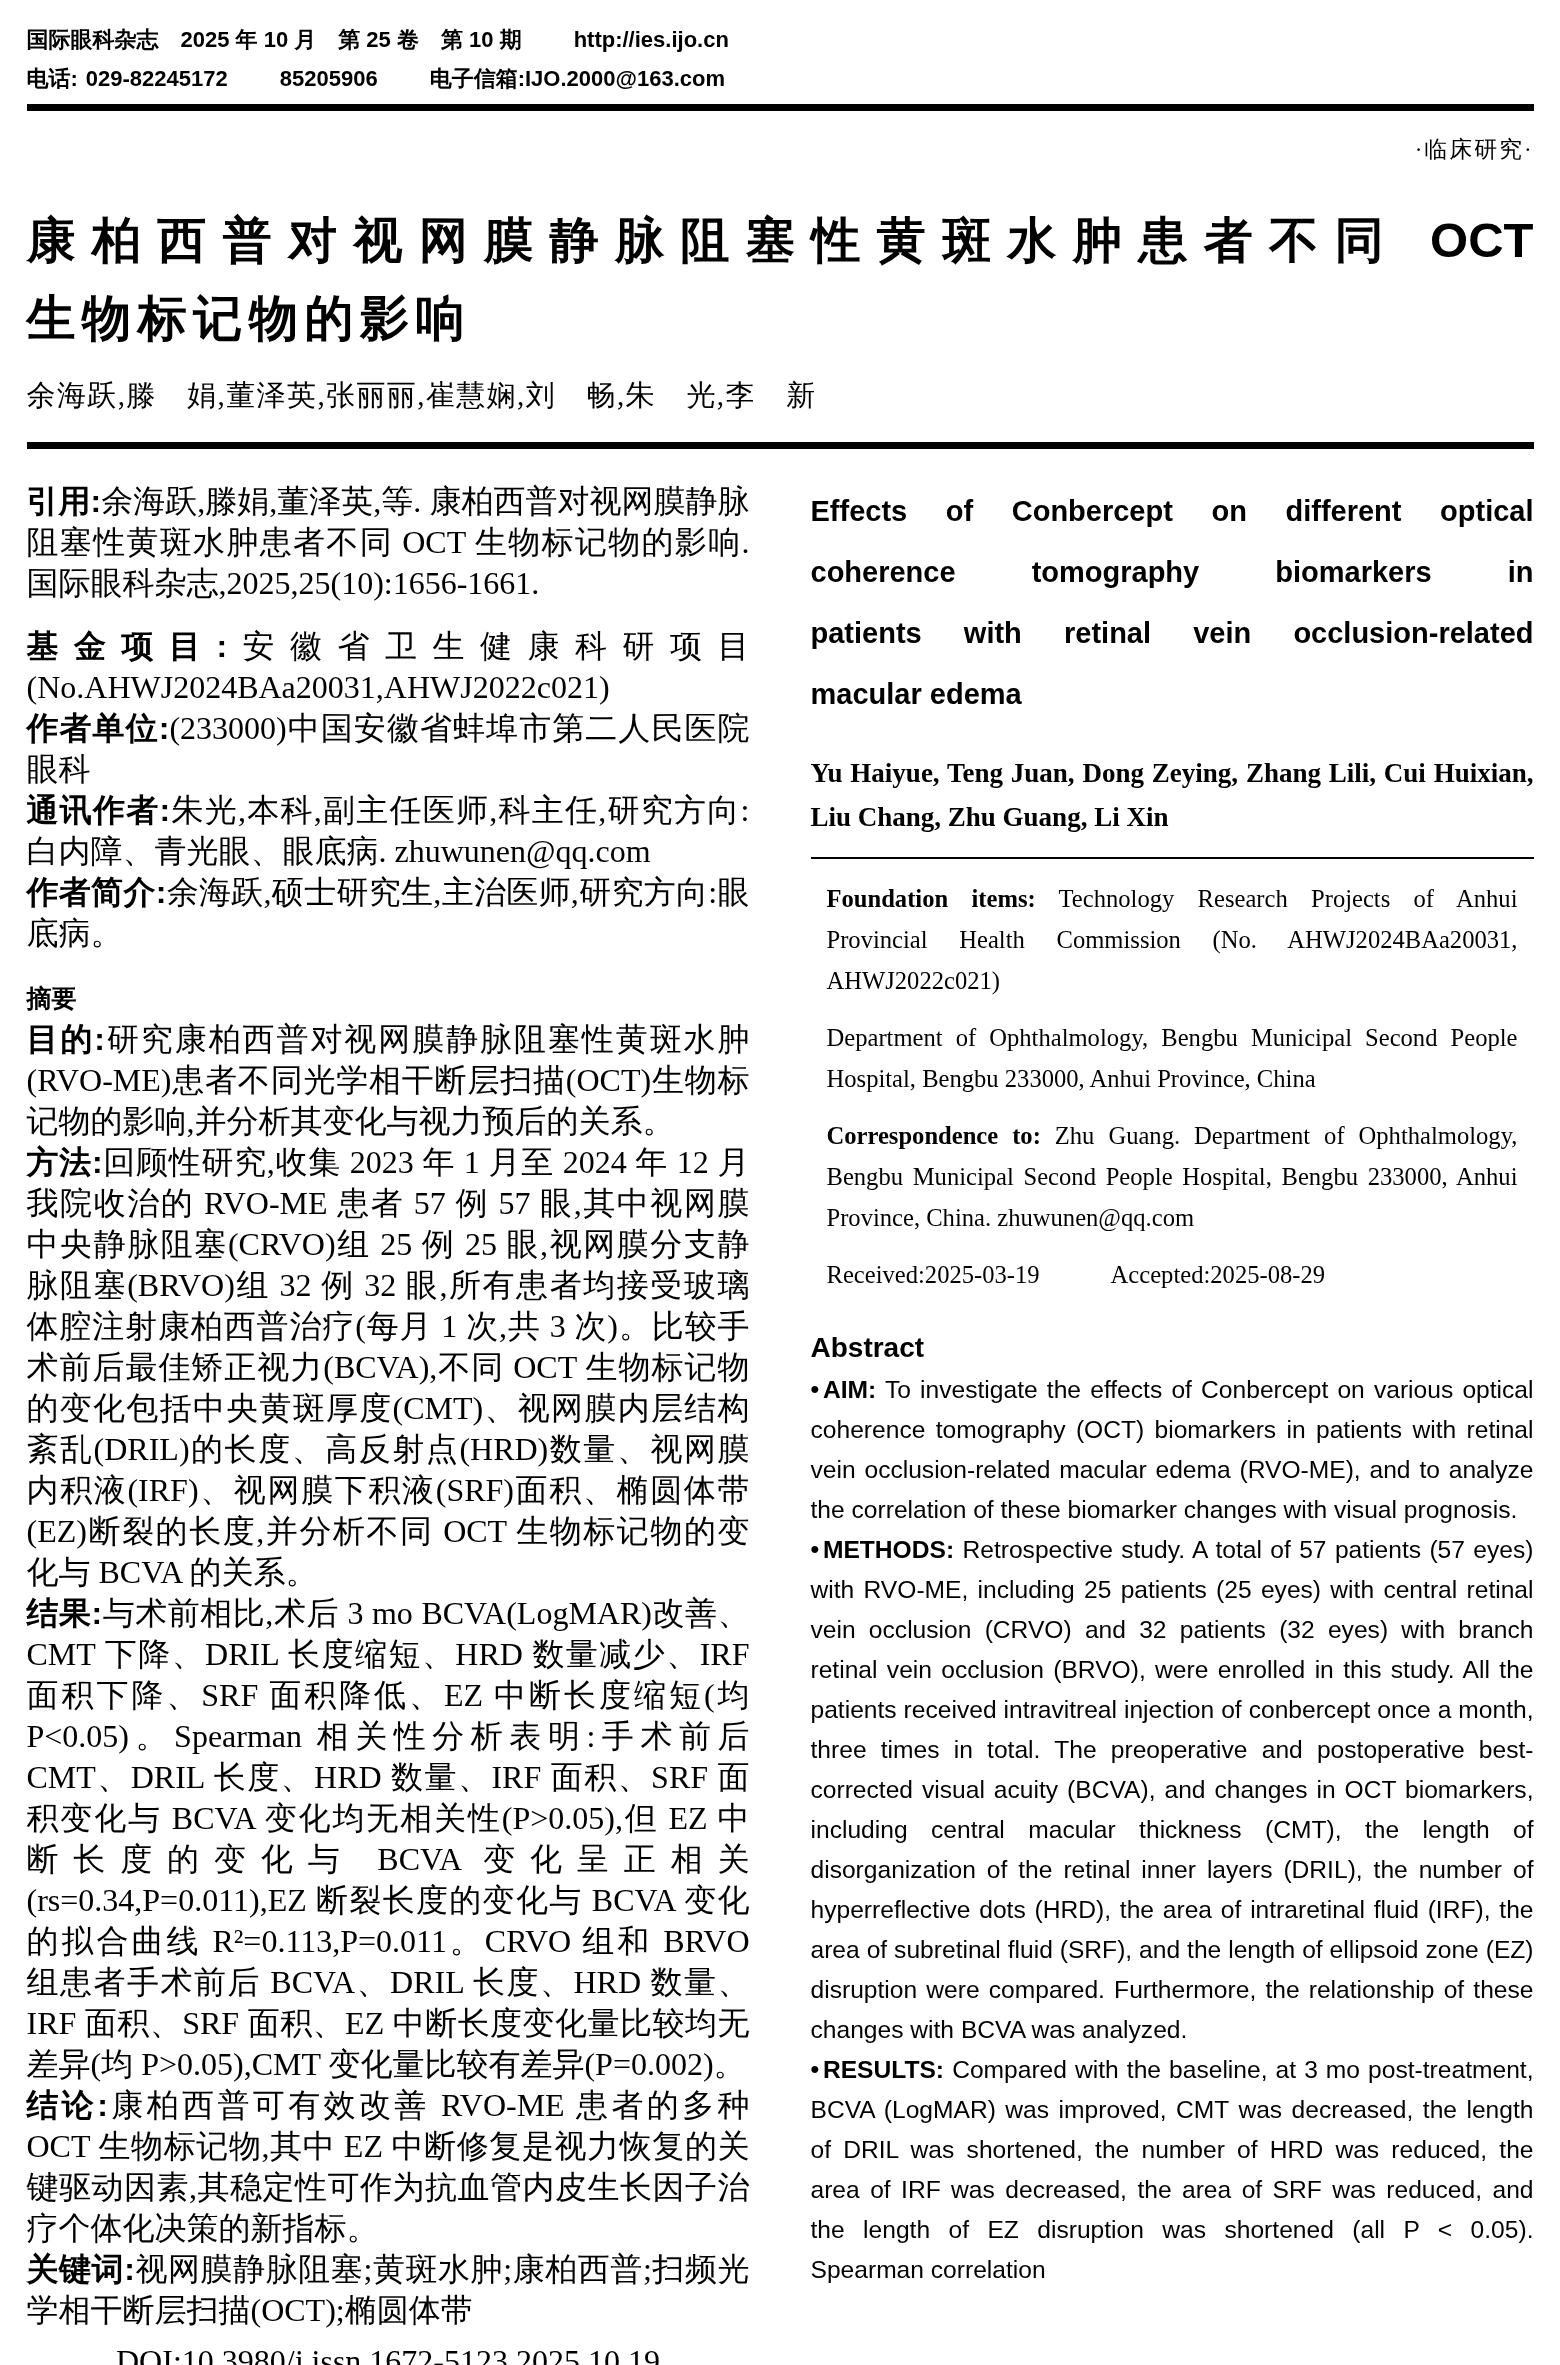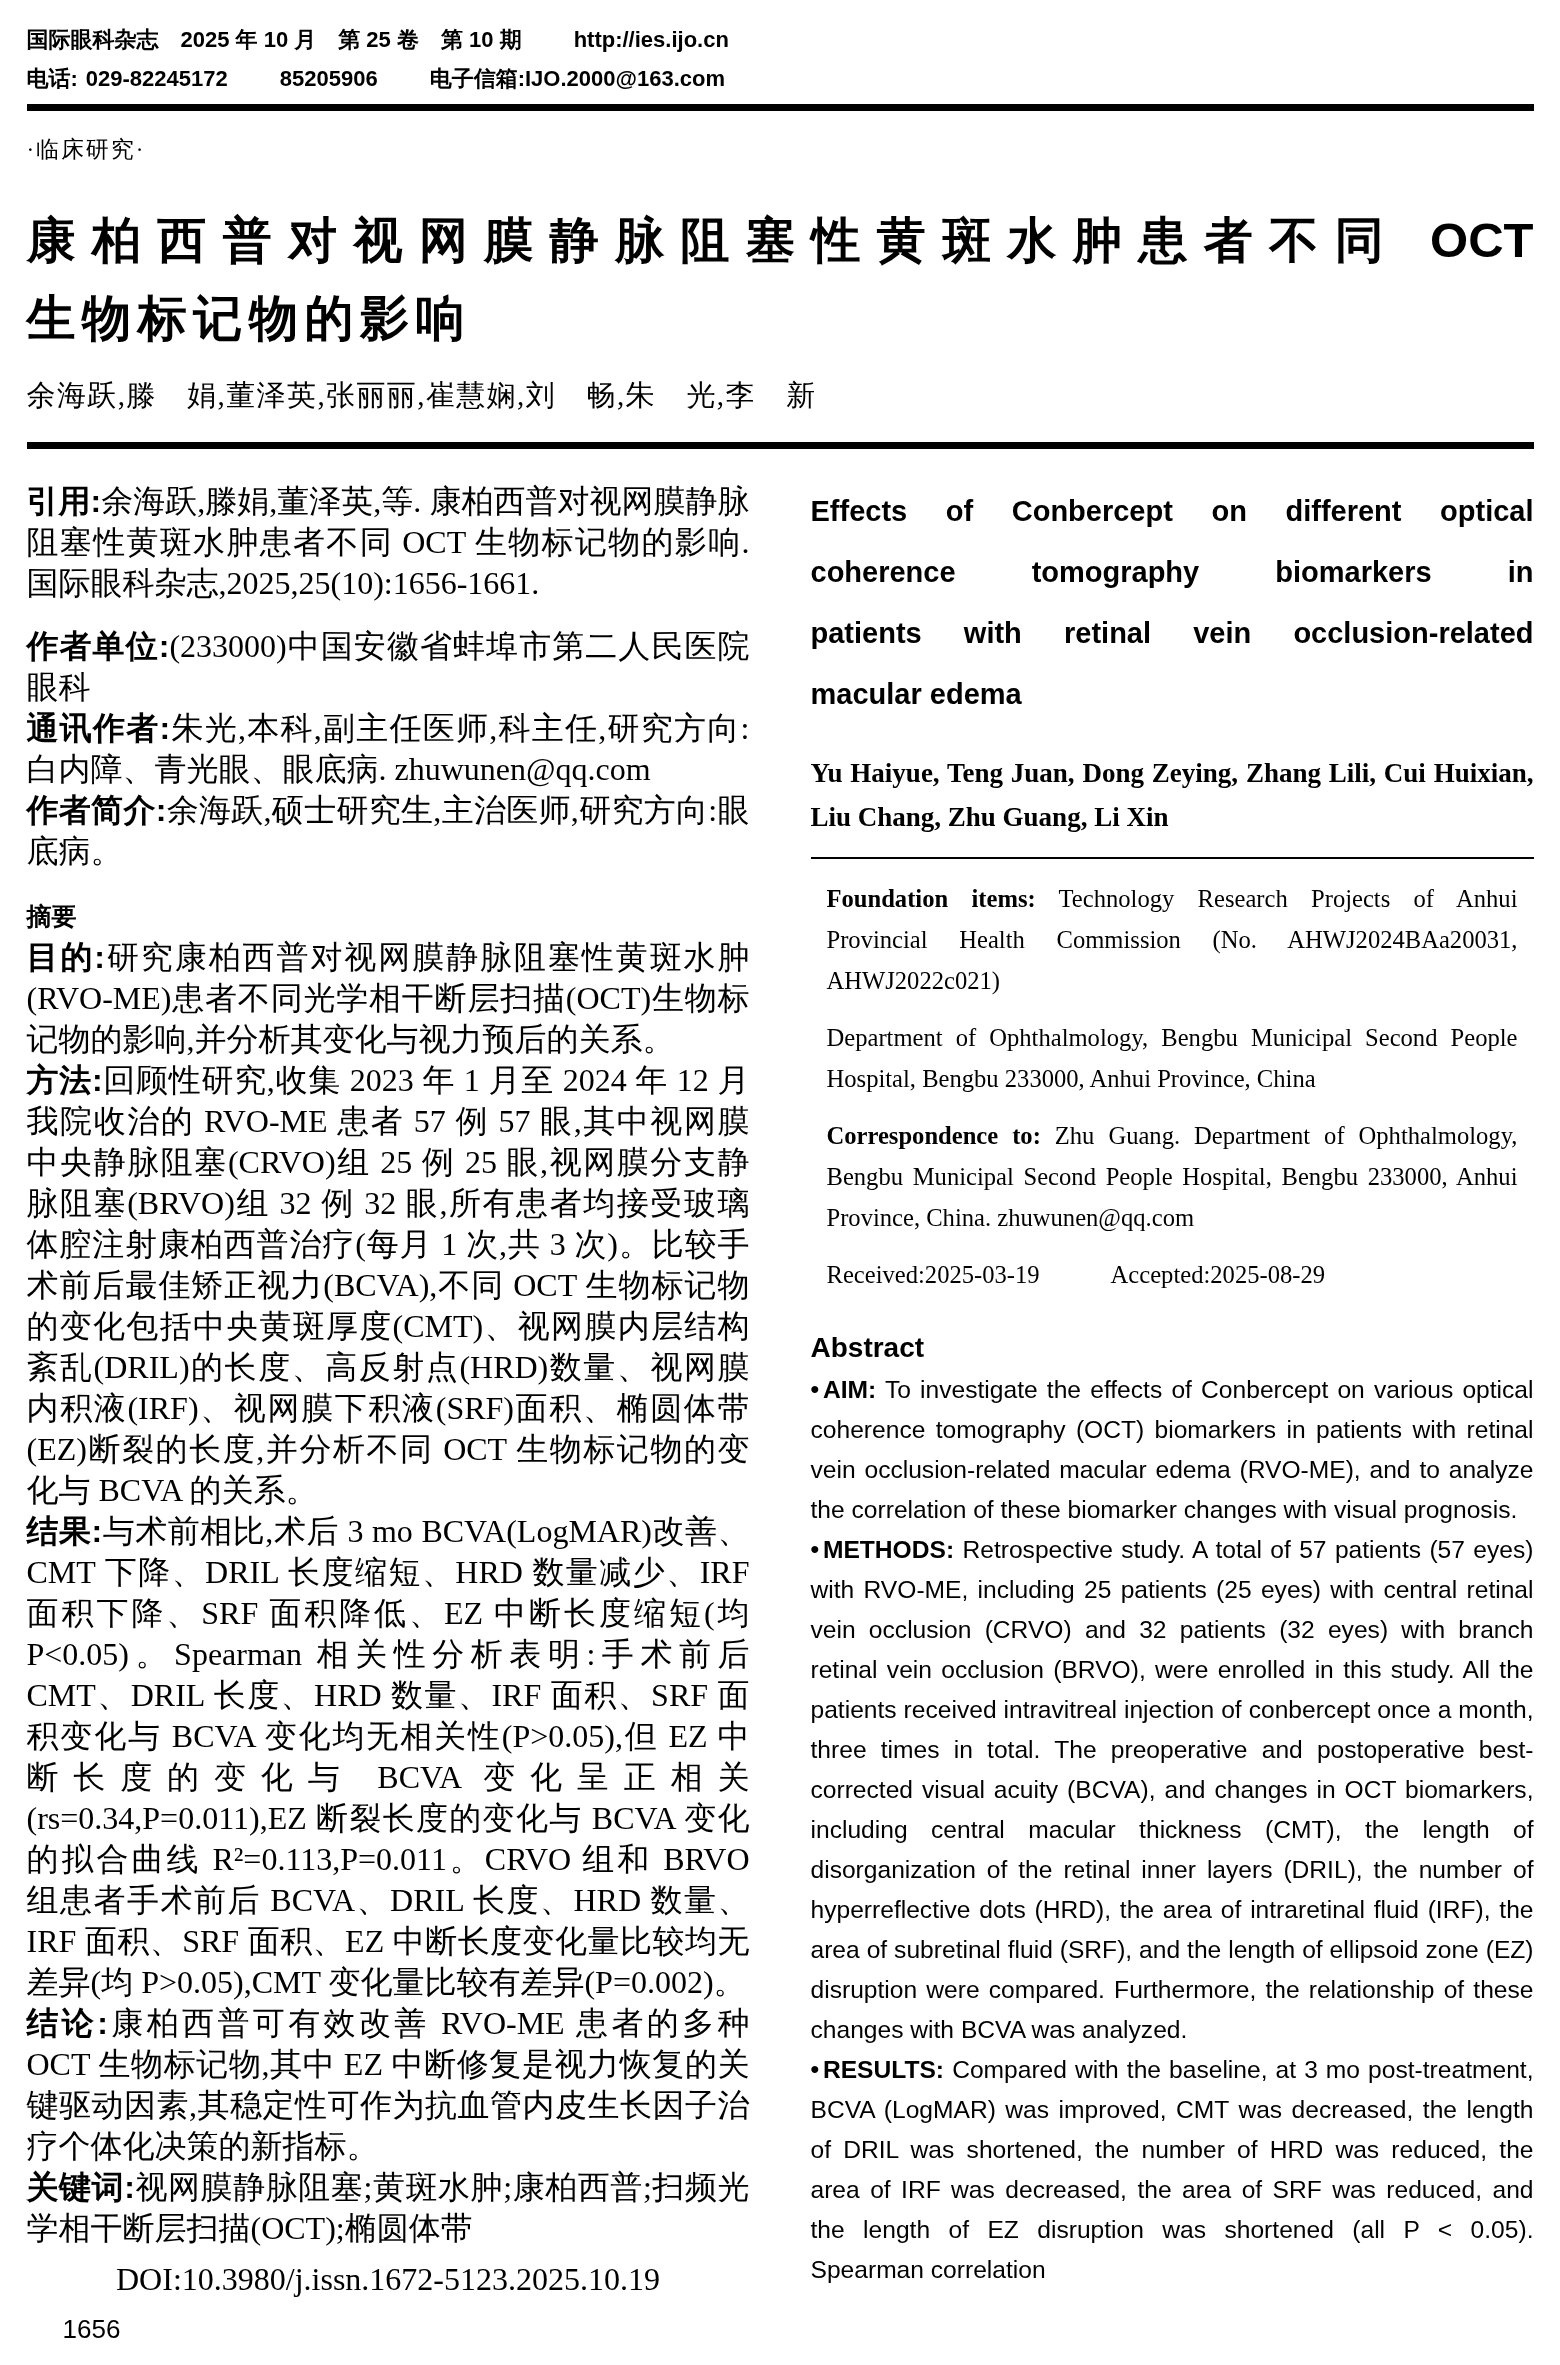--- a/index.html
+++ b/index.html
@@ -16,21 +16,21 @@
   .hdr{width:842px;font-family:"Liberation Sans","DejaVu Sans",sans-serif;font-weight:700;}
   .hdr-line{font-size:22px;line-height:30px;white-space:nowrap;}
   .hdr-line.l2{margin-top:9.5px;}
   .hdr-line span{margin-right:22px;}
   .hdr-line span:last-child{margin-right:0;}
   .hdr-line .gap-big{margin-right:52px;}
   .rule{background:#000;width:100%;}
   .rule.thick{height:6.2px;}
   .rule.hdr-rule{margin-top:10.4px;}
   
-  .section-tag{margin-top:25.6px;text-align:left;font-size:23px;line-height:28px;letter-spacing:1.9px;}
+  .section-tag{margin-top:25.6px;text-align:right;font-size:23px;line-height:28px;letter-spacing:1.9px;}
   
   .zh-title{margin-top:42px;font-family:"Liberation Sans","DejaVu Sans",sans-serif;font-weight:700;}
   .zh-title-l1{font-size:49px;line-height:69px;text-align:justify;text-align-last:justify;}
   .zh-title-l2{font-size:49px;line-height:71px;letter-spacing:6.6px;margin-top:7.6px;}
   
   .zh-authors{margin-top:22px;font-size:29px;line-height:39px;letter-spacing:1.4px;}
   .rule.authors-rule{margin-top:27.5px;}
   
   .columns{margin-top:32px;display:flex;gap:61px;}
   .col{flex:1;min-width:0;}
@@ -87,20 +87,21 @@
   <div class="zh-authors">余海跃,滕　娟,董泽英,张丽丽,崔慧娴,刘　畅,朱　光,李　新</div>
 
   <div class="rule thick authors-rule"></div>
 
   <div class="columns">
 
     <div class="col left">
       <p class="zh-para cite"><span class="zh-label">引用:</span><span>余海跃,滕娟,董泽英,等. 康柏西普对视网膜静脉阻塞性黄斑水肿患者不同 OCT 生物标记物的影响. 国际眼科杂志,2025,25(10):1656-1661.</span></p>
 
       <div class="meta">
+        <p class="zh-para"><span class="zh-label">基金项目:</span><span>安徽省卫生健康科研项目(No.AHWJ2024BAa20031,AHWJ2022c021)</span></p>
         <p class="zh-para"><span class="zh-label">作者单位:</span><span>(233000)中国安徽省蚌埠市第二人民医院眼科</span></p>
         <p class="zh-para"><span class="zh-label">通讯作者:</span><span>朱光,本科,副主任医师,科主任,研究方向:白内障、青光眼、眼底病. zhuwunen@qq.com</span></p>
         <p class="zh-para"><span class="zh-label">作者简介:</span><span>余海跃,硕士研究生,主治医师,研究方向:眼底病。</span></p>
       </div>
 
       <div class="zh-abs-heading">摘要</div>
 
       <p class="zh-para"><span class="zh-label">目的:</span><span>研究康柏西普对视网膜静脉阻塞性黄斑水肿(RVO-ME)患者不同光学相干断层扫描(OCT)生物标记物的影响,并分析其变化与视力预后的关系。</span></p>
       <p class="zh-para"><span class="zh-label">方法:</span><span>回顾性研究,收集 2023 年 1 月至 2024 年 12 月我院收治的 RVO-ME 患者 57 例 57 眼,其中视网膜中央静脉阻塞(CRVO)组 25 例 25 眼,视网膜分支静脉阻塞(BRVO)组 32 例 32 眼,所有患者均接受玻璃体腔注射康柏西普治疗(每月 1 次,共 3 次)。比较手术前后最佳矫正视力(BCVA),不同 OCT 生物标记物的变化包括中央黄斑厚度(CMT)、视网膜内层结构紊乱(DRIL)的长度、高反射点(HRD)数量、视网膜内积液(IRF)、视网膜下积液(SRF)面积、椭圆体带(EZ)断裂的长度,并分析不同 OCT 生物标记物的变化与 BCVA 的关系。</span></p>
       <p class="zh-para"><span class="zh-label">结果:</span><span>与术前相比,术后 3 mo BCVA(LogMAR)改善、CMT 下降、DRIL 长度缩短、HRD 数量减少、IRF 面积下降、SRF 面积降低、EZ 中断长度缩短(均 P&lt;0.05)。Spearman 相关性分析表明:手术前后 CMT、DRIL 长度、HRD 数量、IRF 面积、SRF 面积变化与 BCVA 变化均无相关性(P&gt;0.05),但 EZ 中断长度的变化与 BCVA 变化呈正相关(rs=0.34,P=0.011),EZ 断裂长度的变化与 BCVA 变化的拟合曲线 R²=0.113,P=0.011。CRVO 组和 BRVO 组患者手术前后 BCVA、DRIL 长度、HRD 数量、IRF 面积、SRF 面积、EZ 中断长度变化量比较均无差异(均 P&gt;0.05),CMT 变化量比较有差异(P=0.002)。</span></p>

